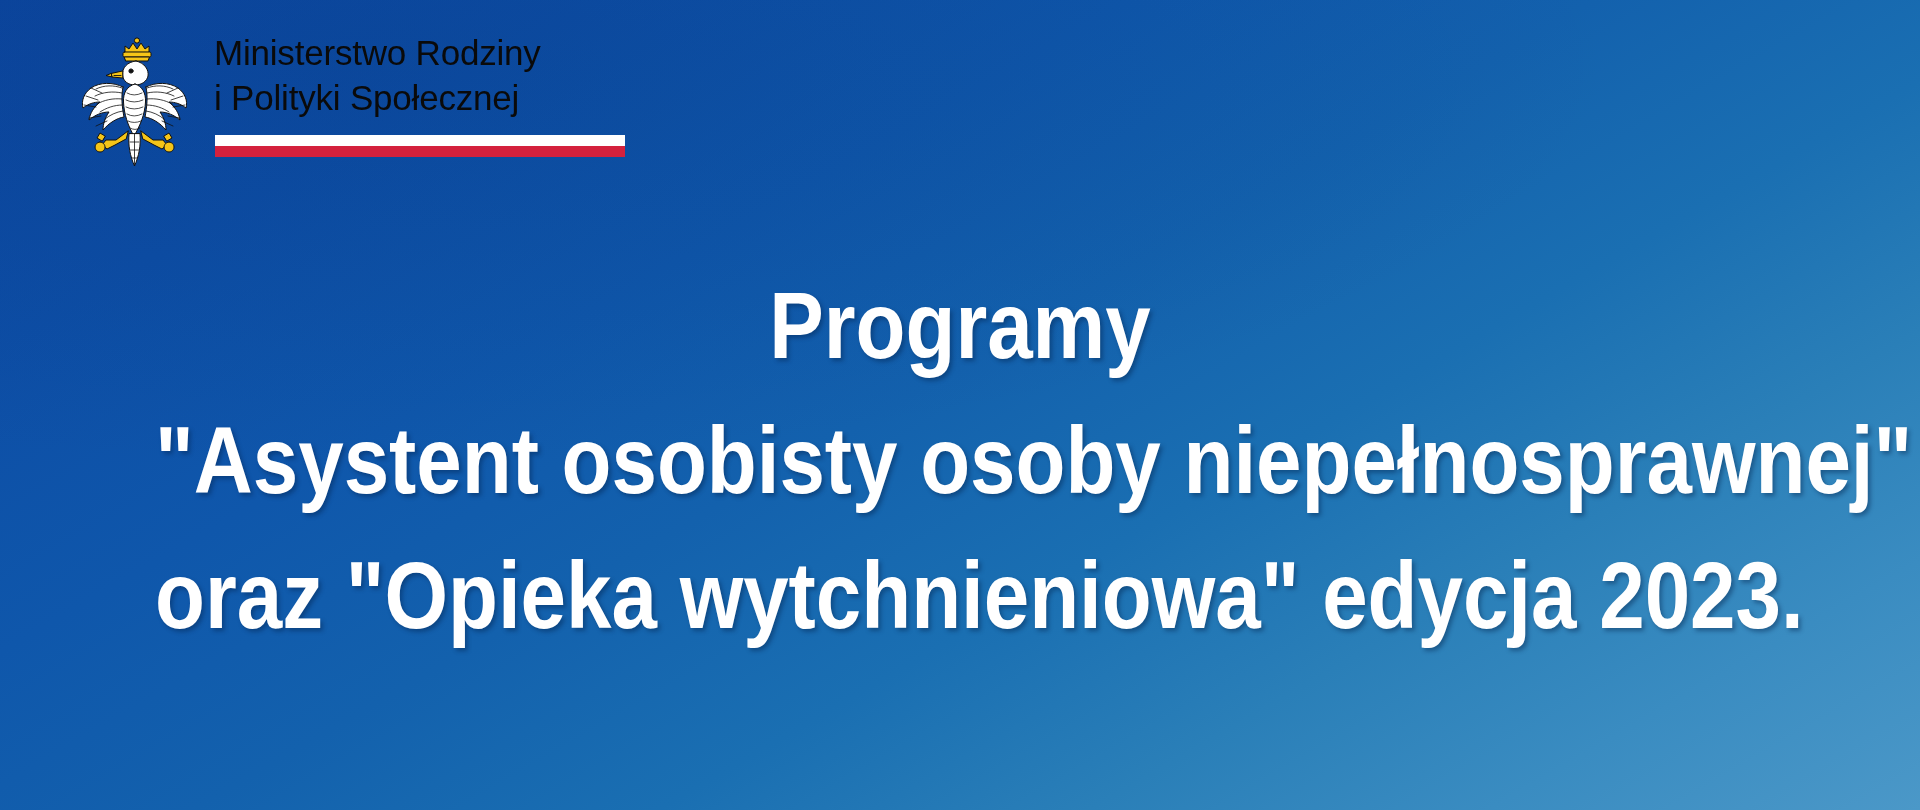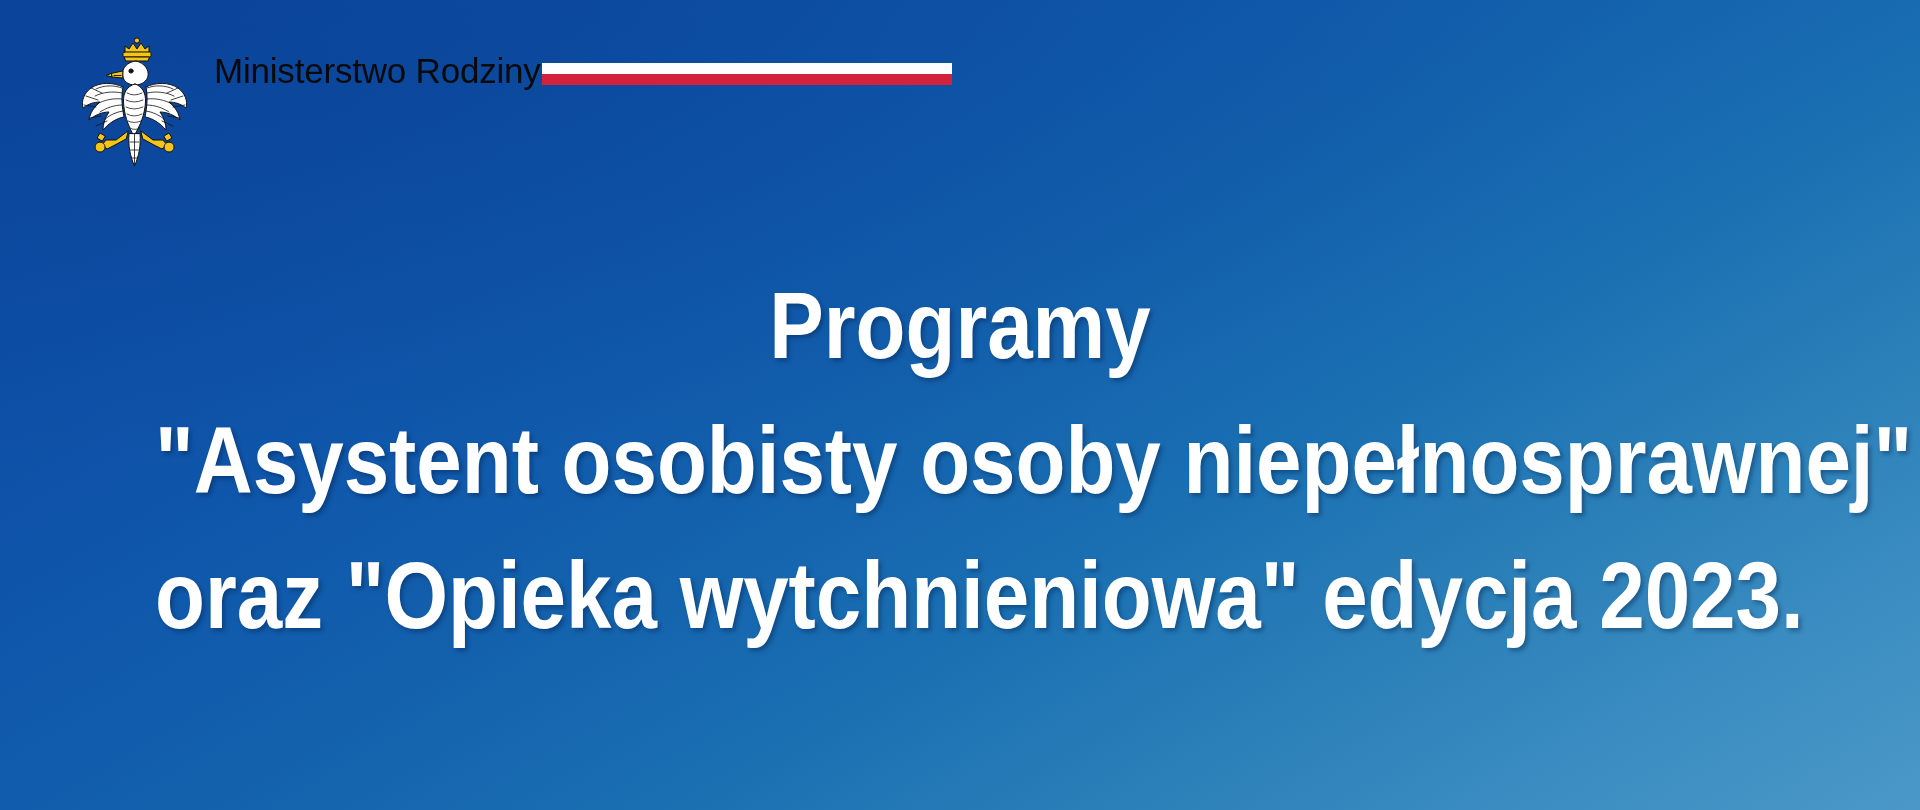--- a/index.html
+++ b/index.html
@@ -43,23 +43,22 @@
     z-index: 3;
   }
   .emblem {
     width: 118px;
     height: 140px;
     flex: 0 0 auto;
     display: block;
   }
   .logo-text {
     margin-left: 18px;
-    margin-top: 18px;
     display: flex;
-    flex-direction: row;
+    flex-direction: column;
   }
   .logo-line {
     color: #0a0a0a;
     font-family: "Liberation Sans", sans-serif;
     font-size: 35px;
     font-weight: 400;
     line-height: 1.29;
     letter-spacing: -0.2px;
     white-space: nowrap;
   }
@@ -189,20 +188,21 @@
           <path d="M63 101 L75 110 L85 110 L89 115 L84 119 L76 115 L65 109 Z"></path>
           <path d="M91 112 a5 5 0 1 0 0.1 0 Z"></path>
           <path d="M27 106 L22 103 L19 108 L24 111 Z"></path>
           <path d="M86 106 L91 103 L94 108 L89 111 Z"></path>
         </g>
       </g>
     </svg>
 
     <div class="logo-text">
       <div class="logo-line">Ministerstwo Rodziny</div>
+      <div class="logo-line">i Polityki Społecznej</div>
       <div class="flag-bar">
         <div class="flag-white"></div>
         <div class="flag-red"></div>
       </div>
     </div>
   </div>
 
   <div class="title-wrap">
     <div class="title-line l1">Programy</div>
     <div class="title-line l2">"Asystent osobisty osoby niepełnosprawnej"</div>

